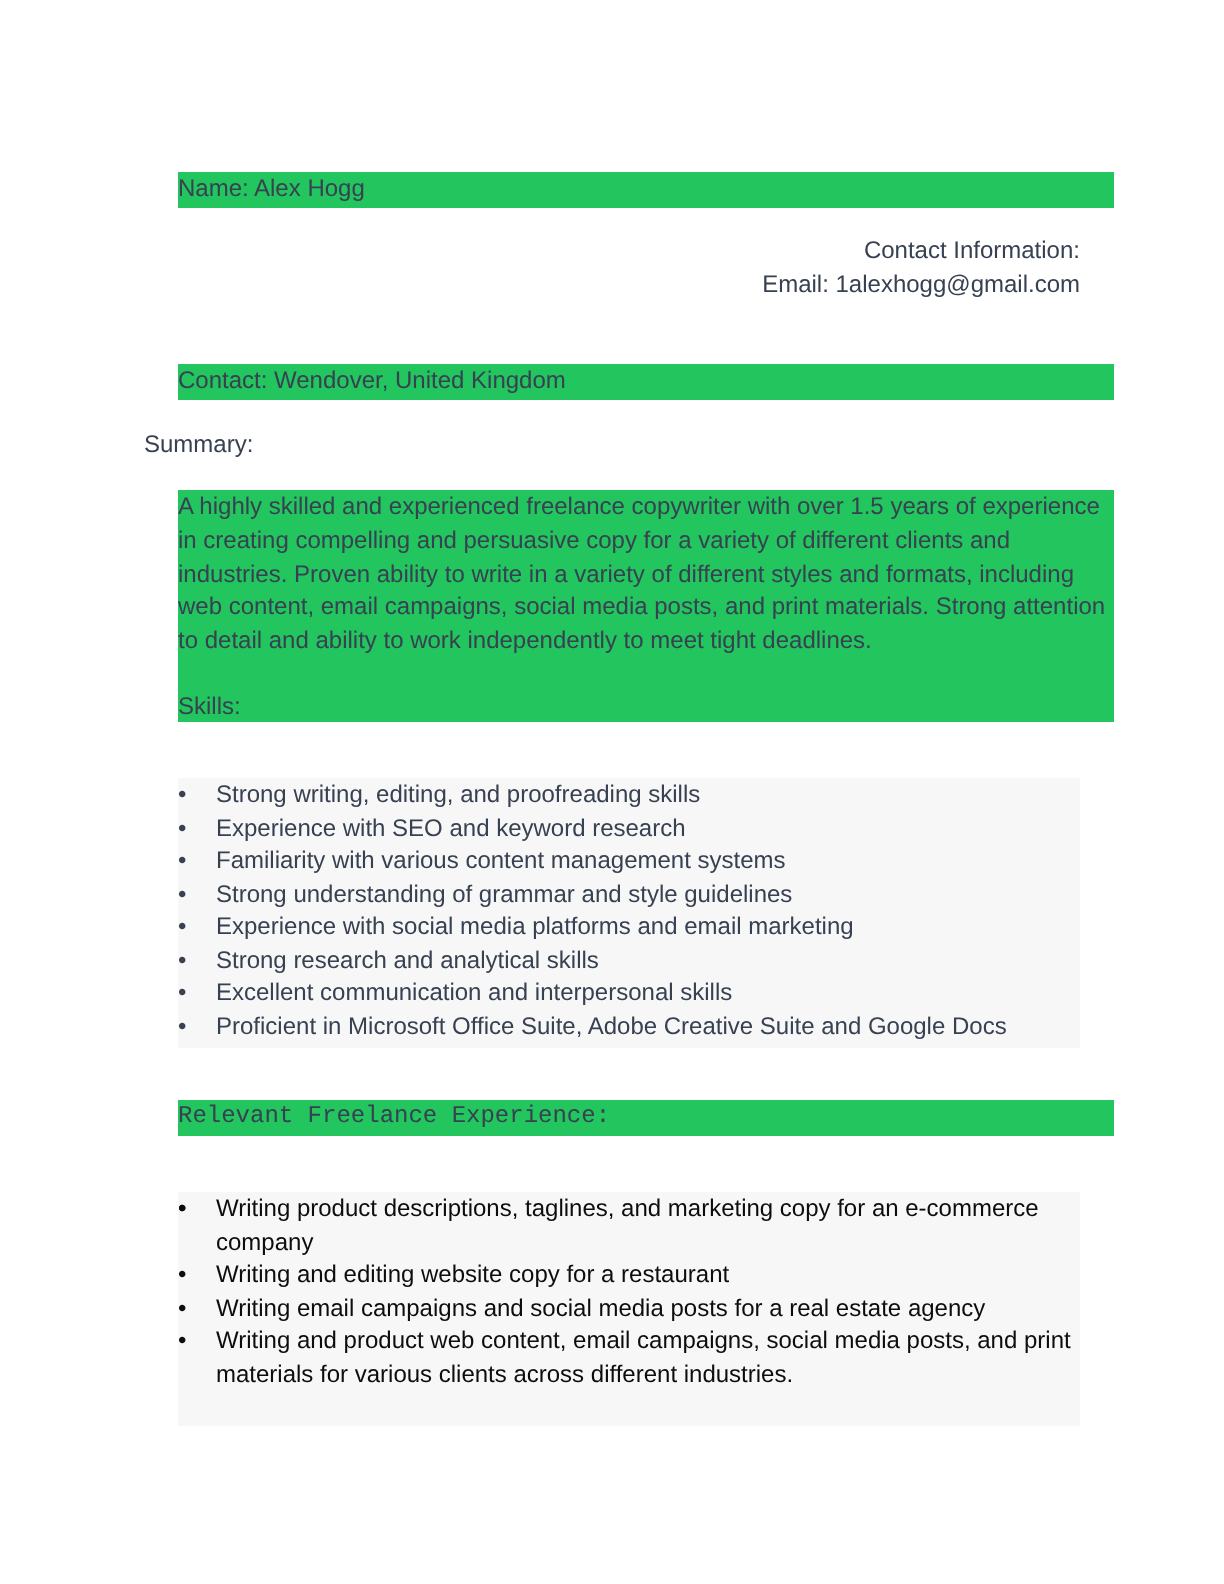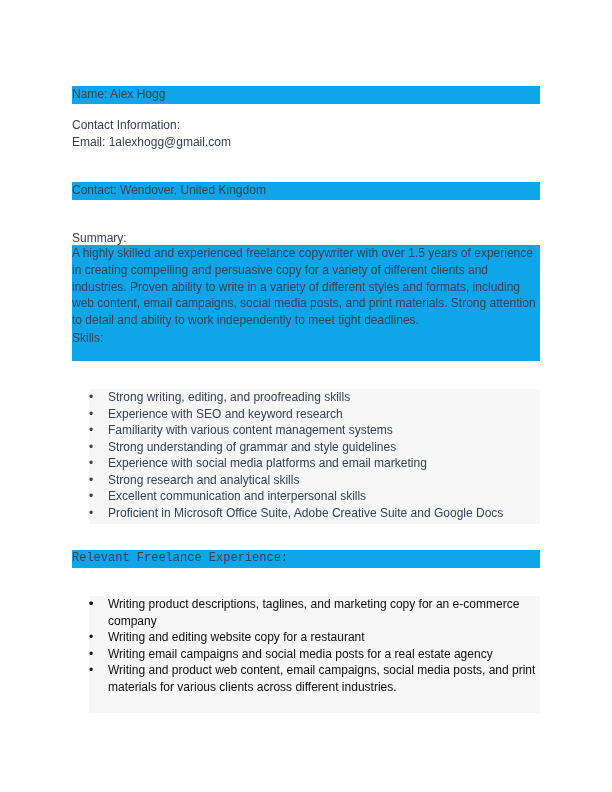--- a/index.html
+++ b/index.html
@@ -1,54 +1,54 @@
 <!DOCTYPE html>
 <html><head>
   <meta charset="utf-8">
   <style>
     html, body { margin: 0; padding: 0; }
     body {
       width: 612px; height: 792px; background: #ffffff; position: relative;
       font-family: "Liberation Sans", "DejaVu Sans", sans-serif;
       font-size: 12px; color: #374151; overflow: hidden;
     }
-    .block { position: absolute; left: 72px; width: 468px; background: #0ea5e9; line-height: 17px; }
+    .block { position: absolute; left: 89px; width: 468px; background: #22c55e; line-height: 17px; }
     .plain { position: absolute; left: 72px; width: 468px; line-height: 17px; }
     .list-block { position: absolute; left: 89px; width: 451px; background: #f7f7f7; }
     ul { margin: 0; padding: 0; list-style: none; }
     li { position: relative; padding-left: 19px; line-height: 16.5px; }
     li .bullet { position: absolute; left: 0; top: 0; width: 12px; text-align: left; }
     .dark { color: #0d0d0d; }
-    .line { display: block; }
+    .line { display: block; text-align: right; }
   </style>
 </head>
 <body>
 
 <div>
 
   <div class="block" style="top:86px; height:18px;">
     <span>Name: Alex Hogg</span>
   </div>
 
   <div class="plain" style="top:117px;">
     <span class="line">Contact Information:</span>
     <span class="line">Email: 1alexhogg@gmail.com</span>
   </div>
 
   <div class="block" style="top:182px; height:18px;">
     <span>Contact: Wendover, United Kingdom</span>
   </div>
 
-  <div class="plain" style="top:214px;margin-top:16px;">
+  <div class="plain" style="top:214px;">
     <span>Summary:</span>
   </div>
 
   <div class="block" style="top:245px; height:116px;">
     <div style="line-height:16.8px;">A highly skilled and experienced freelance copywriter with over 1.5 years of experience in creating compelling and persuasive copy for a variety of different clients and industries. Proven ability to write in a variety of different styles and formats, including web content, email campaigns, social media posts, and print materials. Strong attention to detail and ability to work independently to meet tight deadlines.</div>
-    <div style="margin-top:1px;">Skills:</div>
+    <div style="margin-top:16px;">Skills:</div>
   </div>
 
   <div class="list-block" style="top:389px; height:135px; padding-top:0;">
     <ul>
       <li><span class="bullet">•</span><span>Strong writing, editing, and proofreading skills</span></li>
       <li><span class="bullet">•</span><span>Experience with SEO and keyword research</span></li>
       <li><span class="bullet">•</span><span>Familiarity with various content management systems</span></li>
       <li><span class="bullet">•</span><span>Strong understanding of grammar and style guidelines</span></li>
       <li><span class="bullet">•</span><span>Experience with social media platforms and email marketing</span></li>
       <li><span class="bullet">•</span><span>Strong research and analytical skills</span></li>

